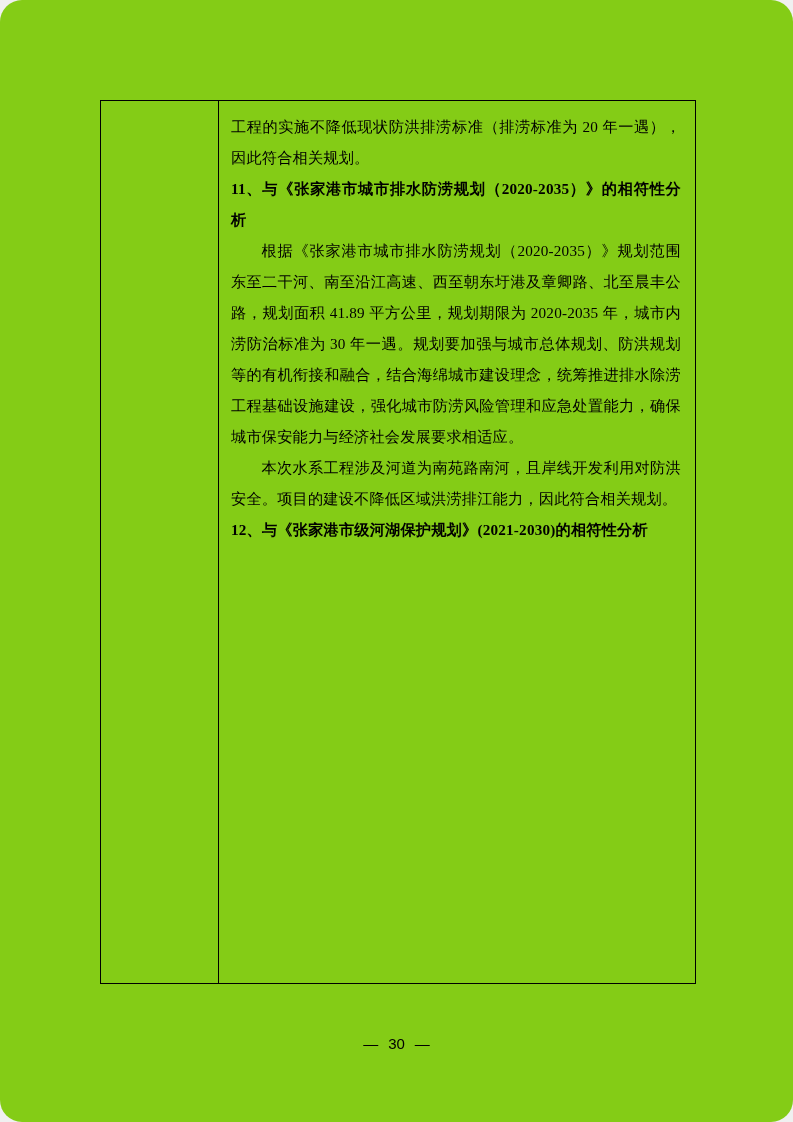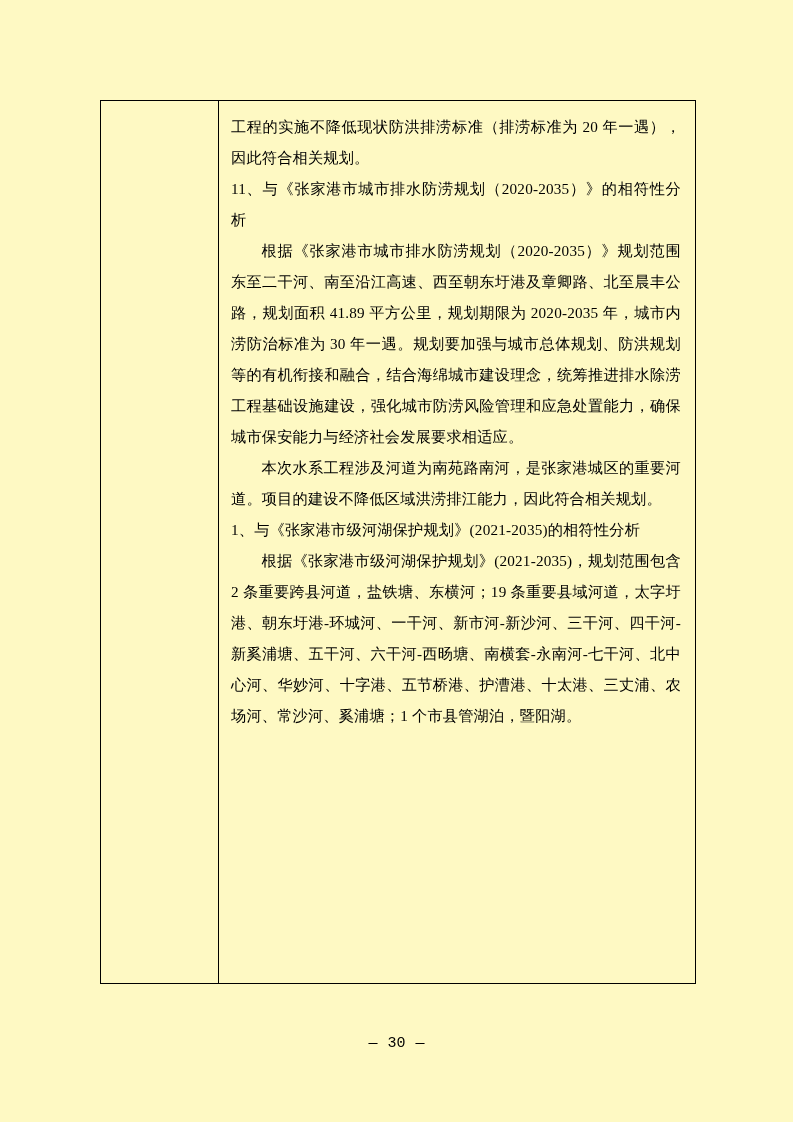--- a/index.html
+++ b/index.html
@@ -6,24 +6,25 @@
     margin: 0;
     padding: 0;
     background: #f0f0f0;
   }
   body {
     font-family: "Liberation Serif", "DejaVu Serif", serif;
   }
   .page {
     width: 793px;
     height: 1122px;
-    background: #fef9c3;
+    background: #84cc16;
     position: relative;
     box-sizing: border-box;
     overflow: hidden;
+    border-radius: 22px;
   }
   
   .doc-table {
     position: absolute;
     left: 100px;
     top: 100px;
     width: 596px;
     height: 884px;
     border: 1px solid #000;
     box-sizing: border-box;
@@ -45,32 +46,32 @@
     line-height: 31px;
     text-align: justify;
     text-justify: inter-ideograph;
     color: #000;
     letter-spacing: 0.2px;
   }
   p.indent {
     text-indent: 2em;
   }
   p.heading {
-    font-weight: normal;
+    font-weight: bold;
     text-indent: 0;
   }
   .page-number {
     position: absolute;
     left: 0;
     right: 0;
     top: 1035px;
     text-align: center;
     font-size: 15px;
     color: #000;
-    font-family: Liberation Mono, monospace;
+    font-family: Liberation Sans, sans-serif;
   }
   .page-number .dash {
     display: inline-block;
     padding: 0 10px;
   }
 </style>
 </head>
 <body>
 
 <div class="page">
@@ -78,25 +79,24 @@
   <div class="doc-table">
     <div class="col-narrow"></div>
     <div class="col-main">
 
       <p class="body">工程的实施不降低现状防洪排涝标准（排涝标准为 20 年一遇），因此符合相关规划。</p>
 
       <p class="heading">11、与《张家港市城市排水防涝规划（2020-2035）》的相符性分析</p>
 
       <p class="indent">根据《张家港市城市排水防涝规划（2020-2035）》规划范围东至二干河、南至沿江高速、西至朝东圩港及章卿路、北至晨丰公路，规划面积 41.89 平方公里，规划期限为 2020-2035 年，城市内涝防治标准为 30 年一遇。规划要加强与城市总体规划、防洪规划等的有机衔接和融合，结合海绵城市建设理念，统筹推进排水除涝工程基础设施建设，强化城市防涝风险管理和应急处置能力，确保城市保安能力与经济社会发展要求相适应。</p>
 
-      <p class="indent">本次水系工程涉及河道为南苑路南河，是张家港城区的重要河道。项目的建设不降低区域洪涝排江能力，因此符合相关规划。</p>
+      <p class="indent">本次水系工程涉及河道为南苑路南河，且岸线开发利用对防洪安全。项目的建设不降低区域洪涝排江能力，因此符合相关规划。</p>
 
-      <p class="heading">1、与《张家港市级河湖保护规划》(2021-2035)的相符性分析</p>
+      <p class="heading">12、与《张家港市级河湖保护规划》(2021-2030)的相符性分析</p>
 
-      <p class="indent">根据《张家港市级河湖保护规划》(2021-2035)，规划范围包含 2 条重要跨县河道，盐铁塘、东横河；19 条重要县域河道，太字圩港、朝东圩港-环城河、一干河、新市河-新沙河、三干河、四干河-新奚浦塘、五干河、六干河-西旸塘、南横套-永南河-七干河、北中心河、华妙河、十字港、五节桥港、护漕港、十太港、三丈浦、农场河、常沙河、奚浦塘；1 个市县管湖泊，暨阳湖。</p>
 
 
     </div>
   </div>
 
   <div class="page-number">
     <span class="dash">—</span><span>30</span><span class="dash">—</span>
   </div>
 
 </div>

